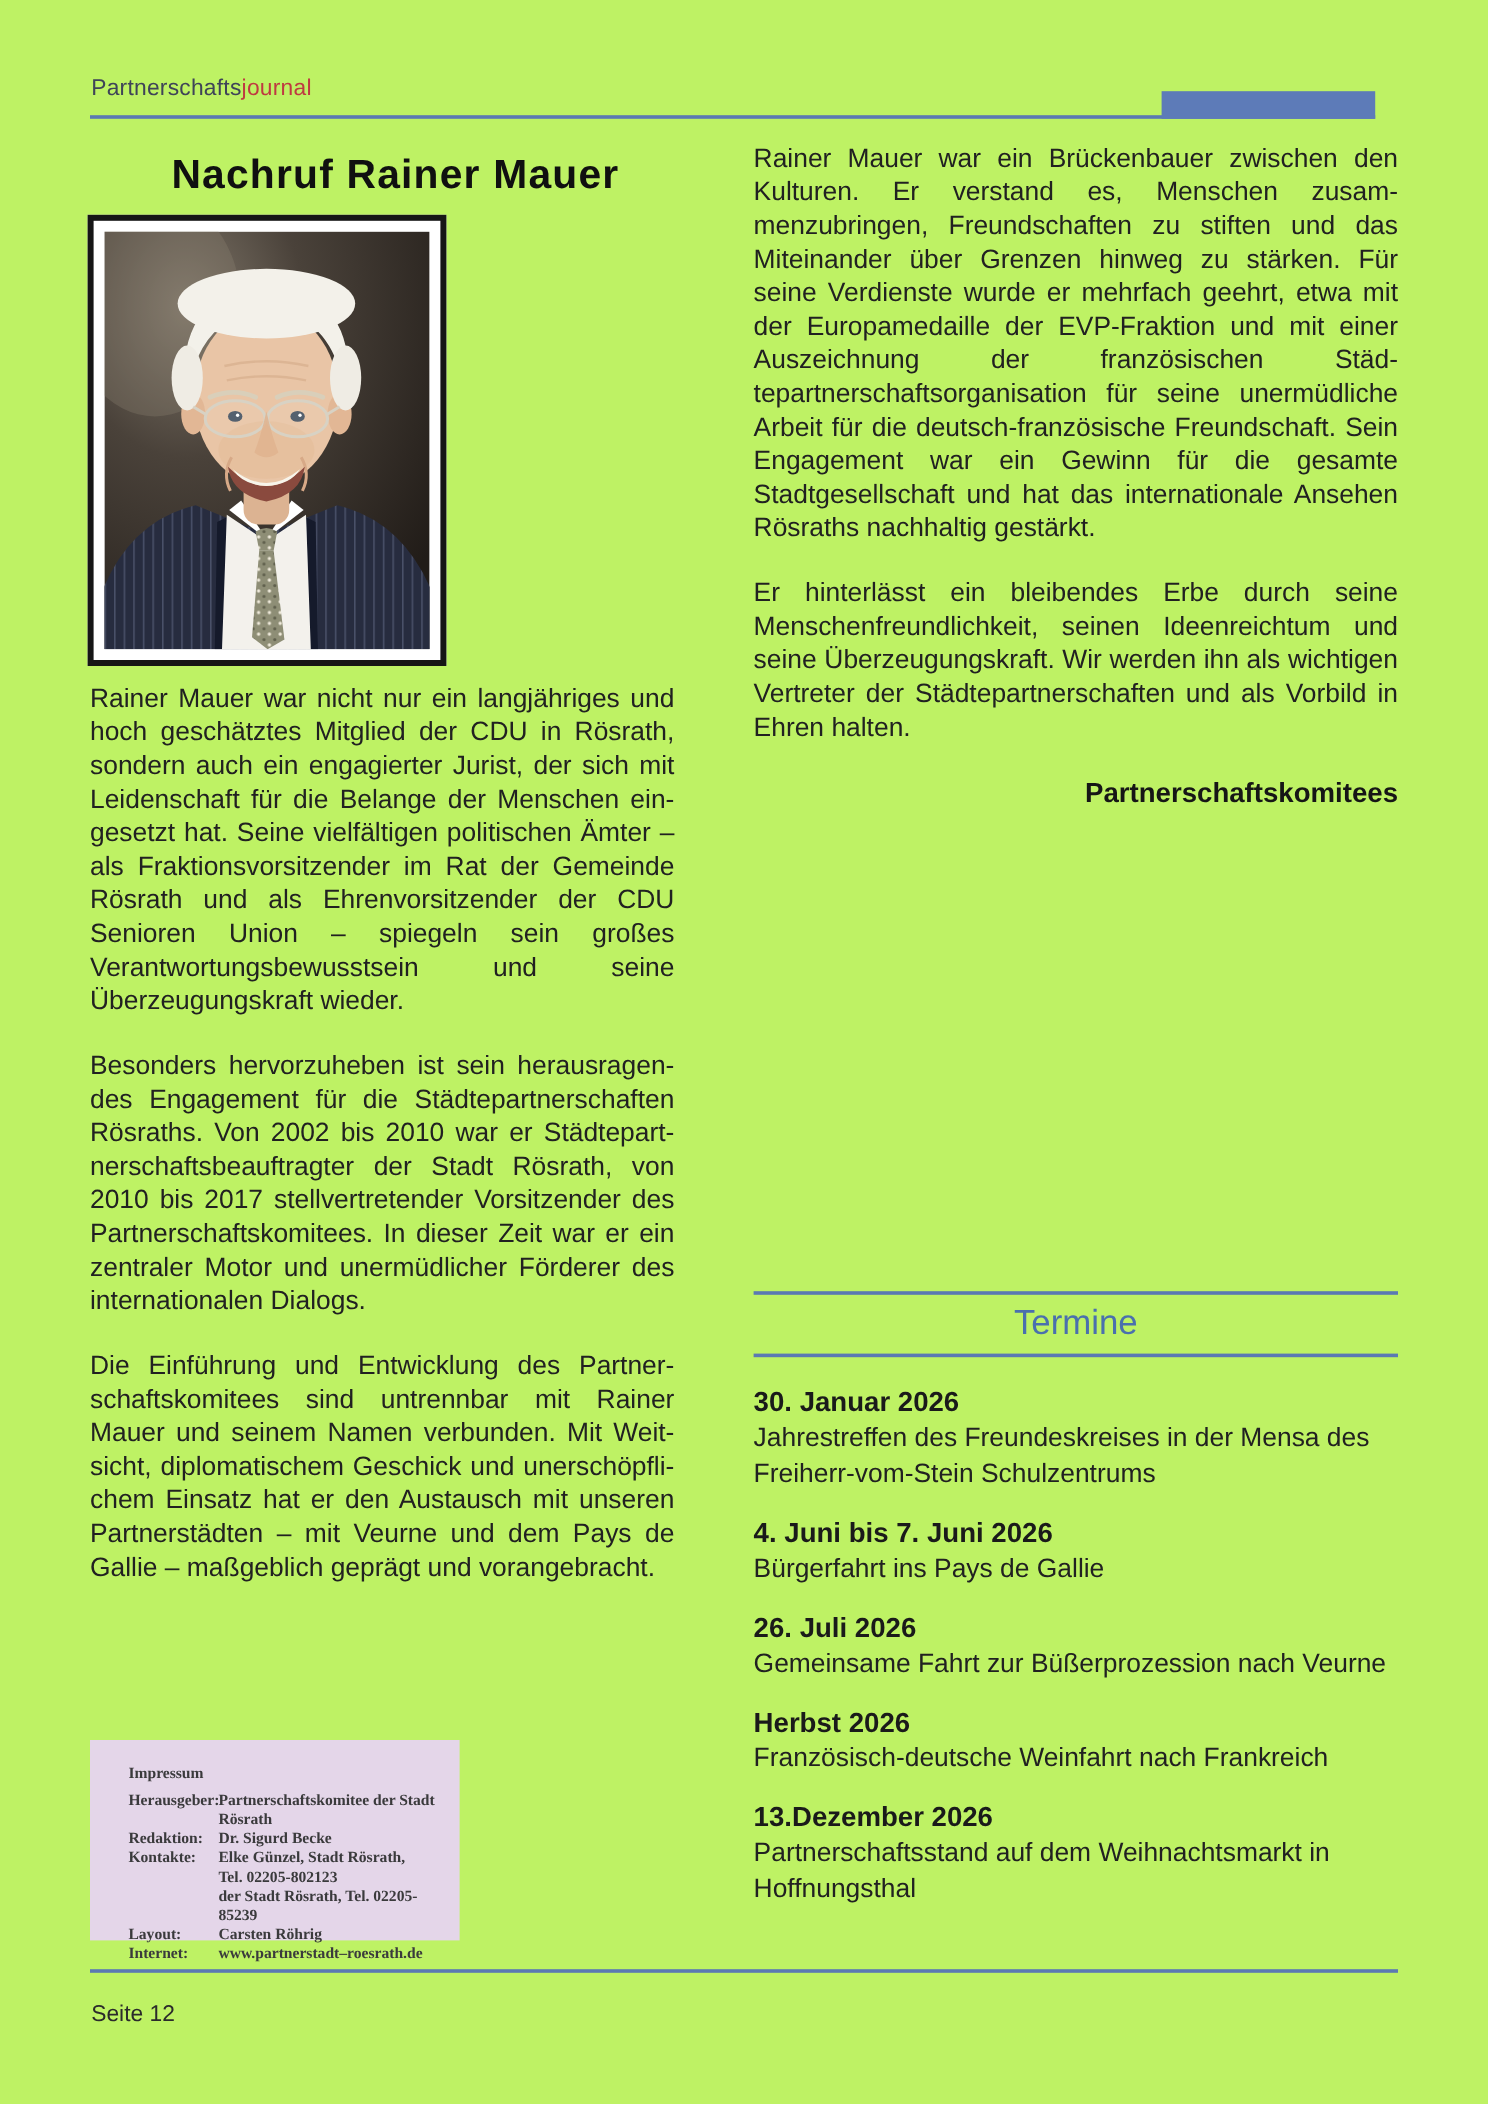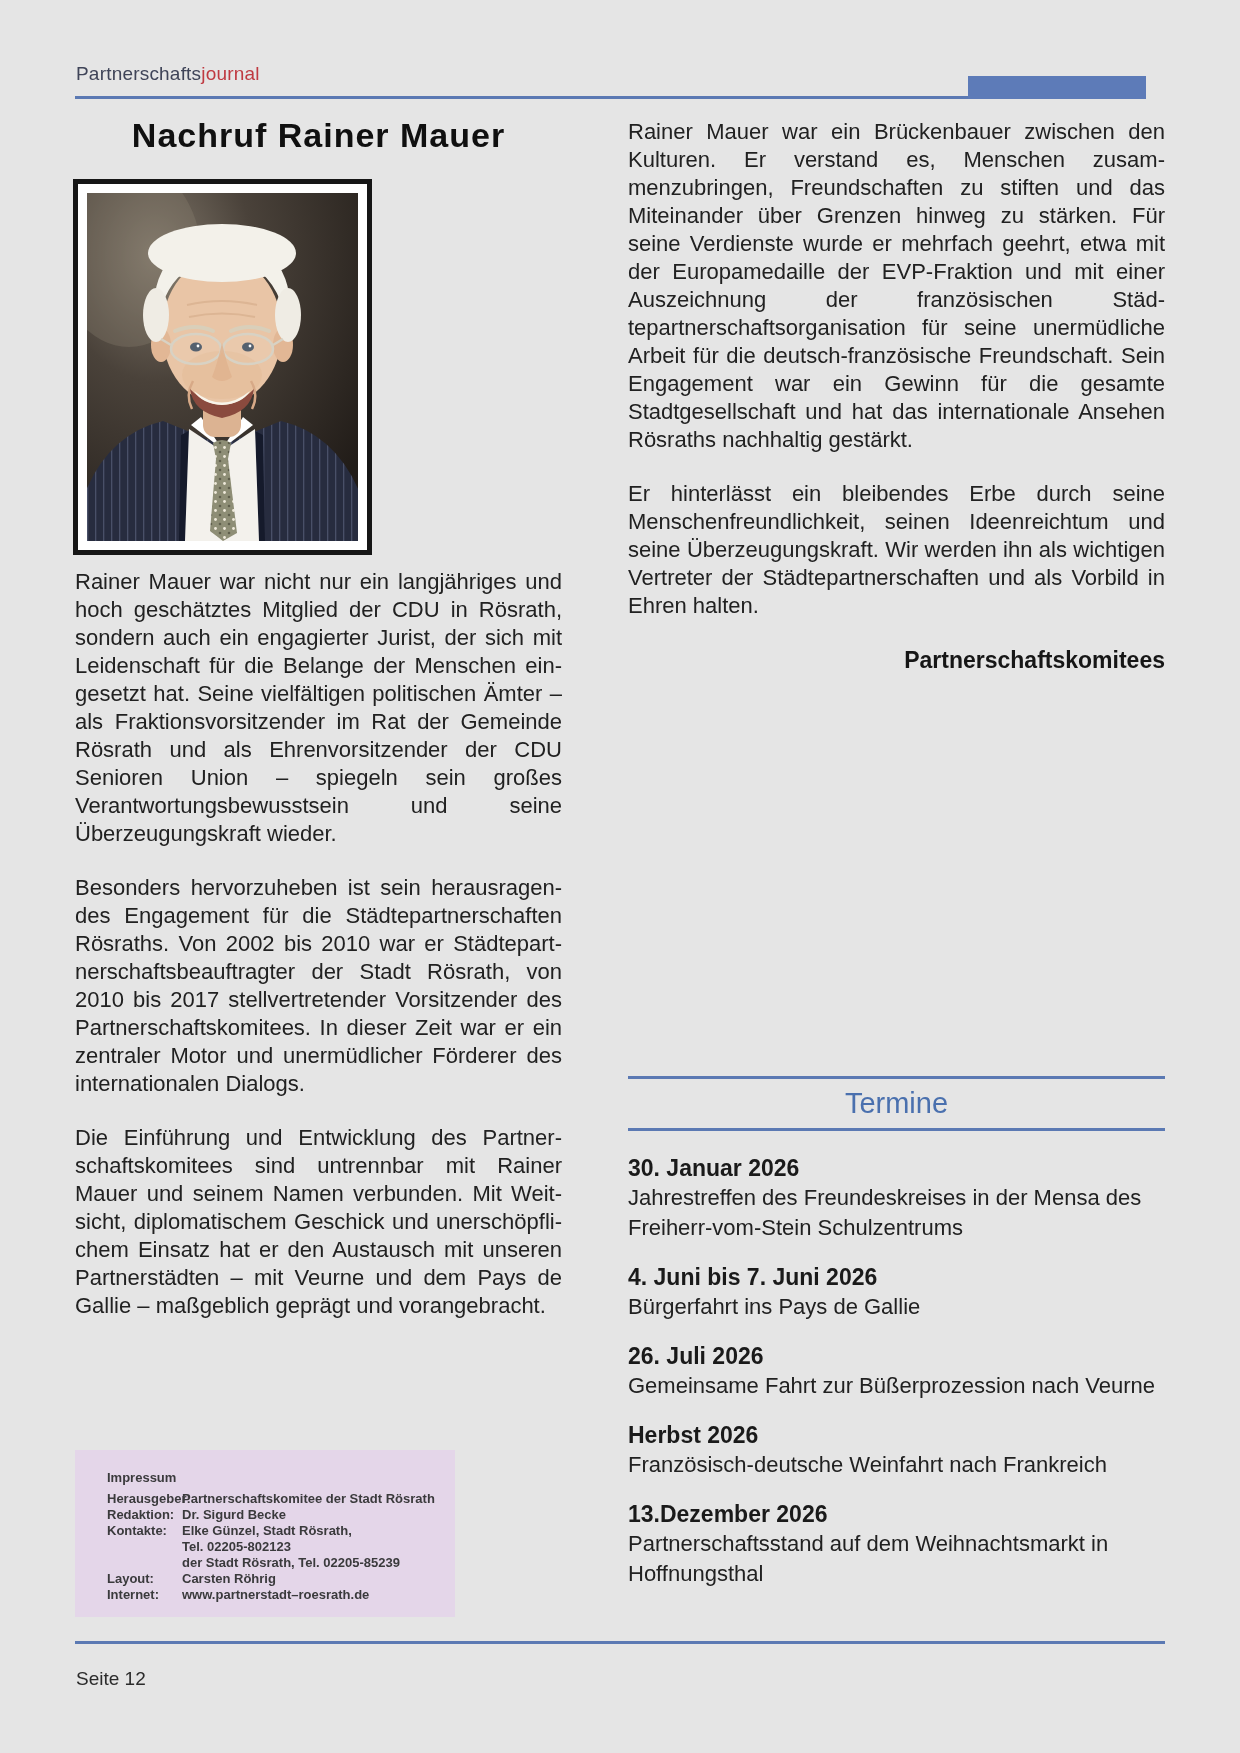--- a/index.html
+++ b/index.html
@@ -1,49 +1,49 @@
 <!DOCTYPE html>
 <html><head>
 <meta charset="utf-8">
 <style>
   html,body{margin:0;padding:0;background:#9a9a9a;}
   .page{
-    position:relative;width:1240px;height:1753px;background:#e5e5e5;
+    position:relative;width:1240px;height:1753px;background:#bef264;
     font-family:"Liberation Sans",sans-serif;color:#212121;overflow:hidden;
     margin:0 auto;
   }
   
   .masthead{position:absolute;left:76px;top:63px;font-size:19px;letter-spacing:.2px;color:#3f4458;}
   .brand-red{color:#bf3a41;}
   .head-rule{position:absolute;left:75px;top:96px;width:1071px;height:3px;background:#5b79b3;}
   .head-block{position:absolute;left:968px;top:76px;width:178px;height:23px;background:#5d7bb8;}
   
-  .title{position:absolute;left:75px;top:116px;width:487px;margin:0;text-align:center;
+  .title{position:absolute;left:75px;top:116px;width:487px;margin:11px;text-align:center;
     font-size:34px;font-weight:bold;color:#101010;letter-spacing:1px;}
   
   .photo-frame{position:absolute;left:73px;top:179px;width:299px;height:376px;
     box-sizing:border-box;border:5px solid #161616;background:#fff;padding:9px;}
   .photo-frame svg{display:block;width:100%;height:100%;}
   
   .col-left{position:absolute;left:75px;top:568px;width:487px;}
   .col-right{position:absolute;left:628px;top:118px;width:537px;}
   .body-p{margin:0 0 26px 0;font-size:22px;line-height:28px;text-align:justify;
     hyphens:manual;-webkit-hyphens:manual;color:#212121;}
   .signature{font-size:23px;line-height:28px;font-weight:bold;text-align:right;margin-top:14px;color:#161616;}
   
   .termine{position:absolute;left:628px;top:1076px;width:537px;}
   .t-rule{height:3px;background:#5b79b3;}
   .termine-heading{margin:8px 0;text-align:center;font-size:29px;color:#4a70ae;font-weight:normal;}
   .events{margin-top:22px;}
   .event{margin-bottom:19px;}
   .e-date{font-size:23px;font-weight:bold;line-height:30px;color:#1a1a1a;}
   .e-text{font-size:22px;line-height:30px;color:#212121;}
   
-  .impressum{position:absolute;left:75px;top:1450px;width:380px;height:167px;box-sizing:border-box;
-    background:#e4d6e9;padding:20px 14px 12px 32px;color:#3a3a3c;}
+  .impressum{position:absolute;left:75px;top:1450px;width:308px;height:167px;box-sizing:border-box;
+    background:#e4d6e9;padding:20px 14px 12px 32px;color:#3a3a3c;font-family:Liberation Serif, serif;}
   .imp-title{font-size:13px;font-weight:bold;margin-bottom:6px;}
   .imp-row{display:flex;font-size:13px;font-weight:bold;line-height:16px;}
   .imp-label{width:75px;flex:0 0 75px;}
   .imp-value{flex:1;}
   
   .foot-rule{position:absolute;left:75px;top:1641px;width:1090px;height:3px;background:#5b79b3;}
   .page-number{position:absolute;left:76px;top:1668px;font-size:19px;color:#2b2b2b;}
 </style>
 </head>
 <body>

